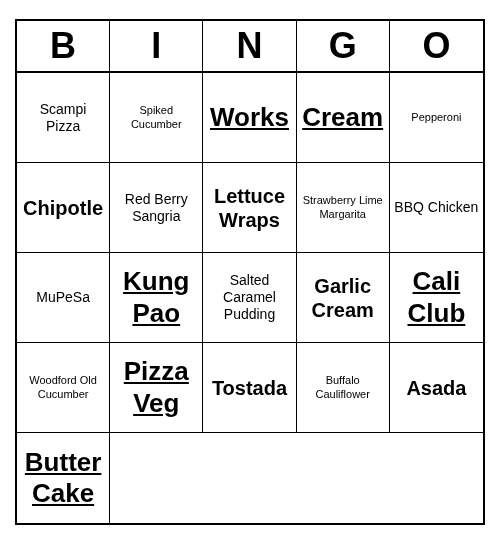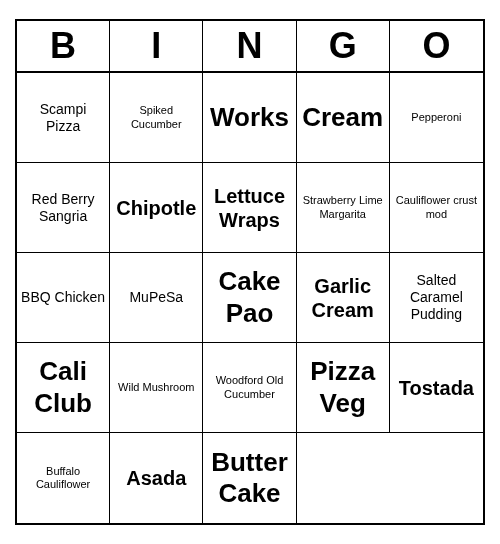--- a/index.html
+++ b/index.html
@@ -80,20 +80,21 @@
     }
 
     .size-large {
       font-size: 20px;
       font-weight: bold;
     }
 
     .size-xlarge {
       font-size: 26px;
       font-weight: bold;
+      text-decoration: underline;
     }
   </style>
 </head>
 <body>
 
 <div class="bingo-card">
   <div class="bingo-header">
     <div class="bingo-header-cell">B</div>
     <div class="bingo-header-cell">I</div>
     <div class="bingo-header-cell">N</div>
@@ -110,54 +111,48 @@
       <div class="bingo-cell">
         <span class="size-xlarge">Works</span>
       </div>
       <div class="bingo-cell">
         <span class="size-xlarge">Cream</span>
       </div>
       <div class="bingo-cell">
         <span class="size-small">Pepperoni</span>
       </div>
       <div class="bingo-cell">
-        <span class="size-medium">Red Berry Sangria</span>
+        <span class="size-large">Chipotle</span>
       </div>
       <div class="bingo-cell">
-        <span class="size-large">Chipotle</span>
+        <span class="size-medium">Red Berry Sangria</span>
       </div>
       <div class="bingo-cell">
         <span class="size-large">Lettuce Wraps</span>
       </div>
       <div class="bingo-cell">
         <span class="size-small">Strawberry Lime Margarita</span>
       </div>
       <div class="bingo-cell">
-        <span class="size-small">Cauliflower crust mod</span>
-      </div>
-      <div class="bingo-cell">
         <span class="size-medium">BBQ Chicken</span>
       </div>
       <div class="bingo-cell">
         <span class="size-medium">MuPeSa</span>
       </div>
       <div class="bingo-cell">
-        <span class="size-xlarge">Cake Pao</span>
+        <span class="size-xlarge">Kung Pao</span>
+      </div>
+      <div class="bingo-cell">
+        <span class="size-medium">Salted Caramel Pudding</span>
       </div>
       <div class="bingo-cell">
         <span class="size-large">Garlic Cream</span>
       </div>
       <div class="bingo-cell">
-        <span class="size-medium">Salted Caramel Pudding</span>
-      </div>
-      <div class="bingo-cell">
         <span class="size-xlarge">Cali Club</span>
-      </div>
-      <div class="bingo-cell">
-        <span class="size-small">Wild Mushroom</span>
       </div>
       <div class="bingo-cell">
         <span class="size-small">Woodford Old Cucumber</span>
       </div>
       <div class="bingo-cell">
         <span class="size-xlarge">Pizza Veg</span>
       </div>
       <div class="bingo-cell">
         <span class="size-large">Tostada</span>
       </div>

